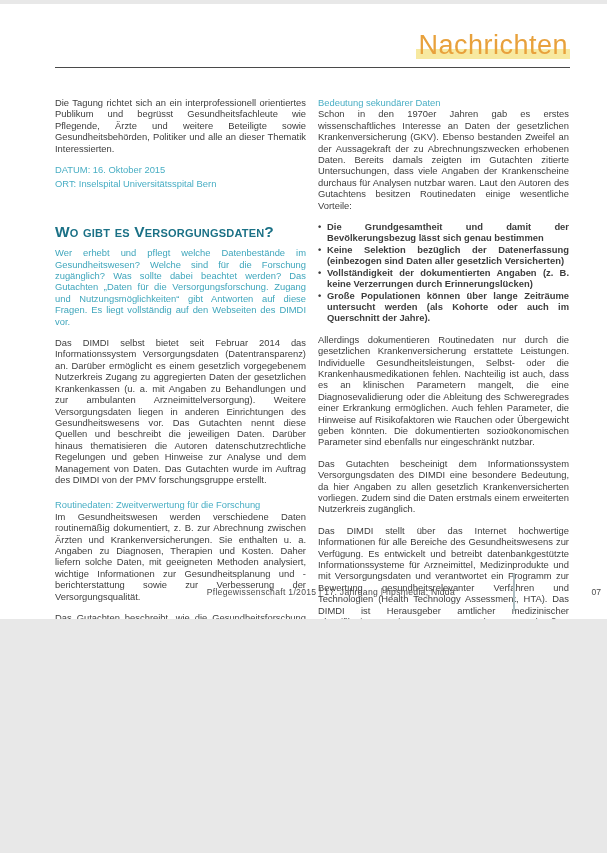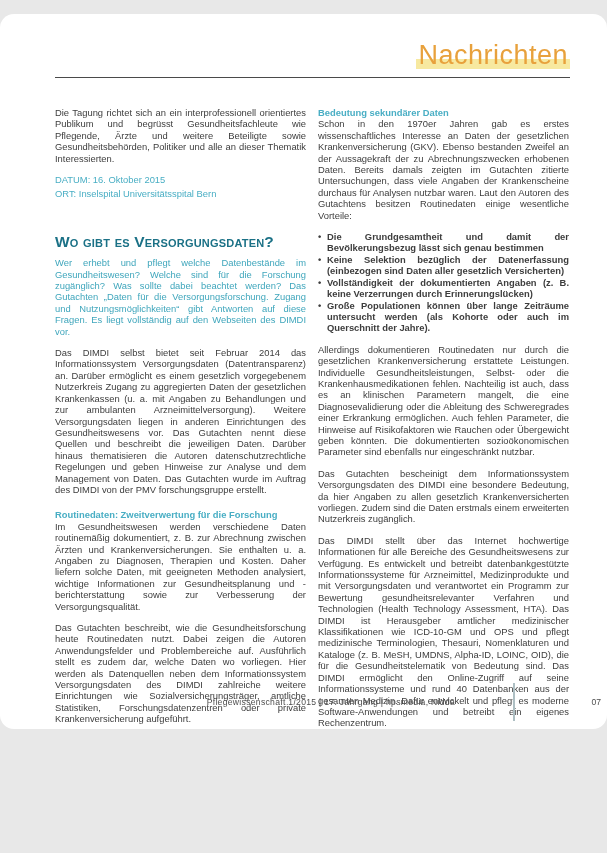--- a/index.html
+++ b/index.html
@@ -1,24 +1,23 @@
 <!DOCTYPE html>
 <html lang="de"><head>
 <meta charset="utf-8">
 <style>
   html,body{margin:0;padding:0;background:#e8e8e8;}
   .page{
     position:relative;
-    width:607px;height:715px;
+    width:607px;height:615px;
     background:#ffffff;
     font-family:"Liberation Sans","DejaVu Sans",sans-serif;
     color:#3d3d3d;
     overflow:hidden;
-    margin:14px auto;
-    border-radius:14px;
+    margin:4px auto;
   }
   
   .header{position:absolute;top:0;left:55px;right:37px;}
   .page-title{
     margin:26px 0 6px 0;
     text-align:right;
     font-size:27px;
     font-weight:400;
     letter-spacing:0.5px;
     color:#e8a13c;
@@ -52,21 +51,21 @@
     color:#1b7186;
   }
   .lead{
     color:#3fa6bc;
     margin-bottom:22px;
   }
   .subheading{
     font-size:9.4px;line-height:11.4px;
     color:#49aec4;
     margin:14px 0 0 0;
-    font-weight:700;
+    font-weight:400;
   }
   ul.bullets{
     margin:0 0 10px 0;padding:0;list-style:none;font-weight:bold;
   }
   ul.bullets li{
     position:relative;
     padding-left:9px;
     font-size:9.4px;line-height:11.4px;
     text-align:justify;
     hyphens:auto;-webkit-hyphens:auto;

